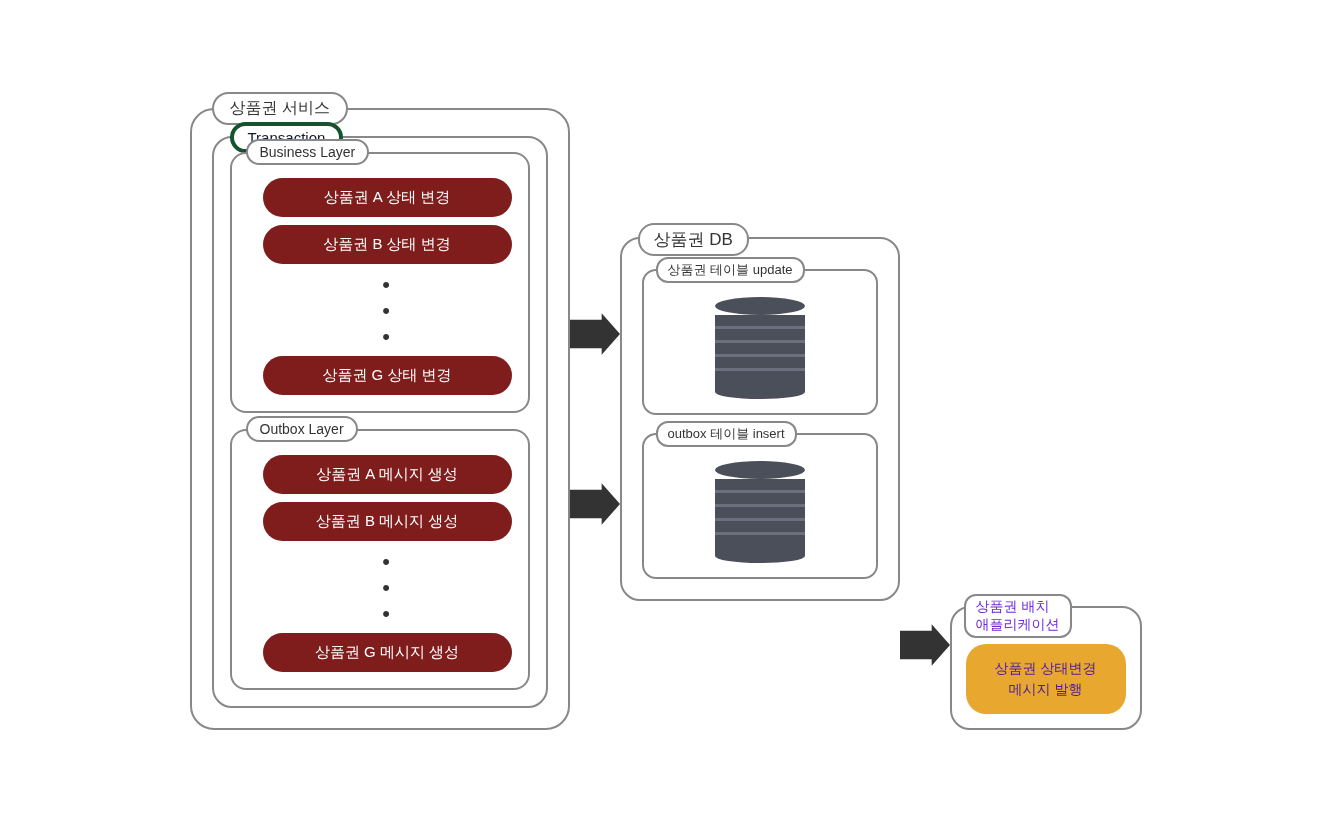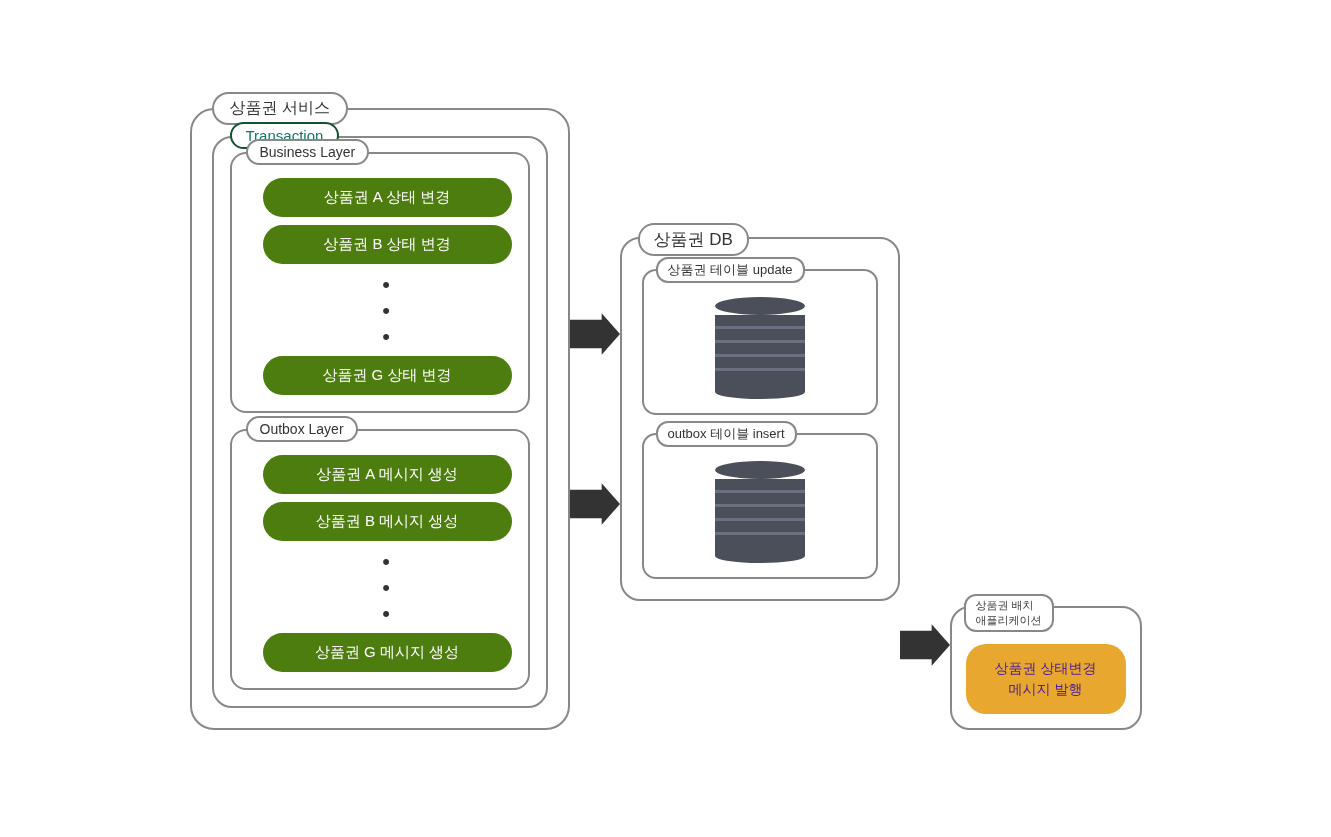--- a/index.html
+++ b/index.html
@@ -49,25 +49,25 @@
       padding: 14px 16px 16px 16px;
       position: relative;
       background: #fff;
       margin-top: 10px;
     }
     .transaction-box .box-label {
       position: absolute;
       top: -16px;
       left: 16px;
       background: #fff;
-      border: 2px solid #14532d;
+      border: 4px solid #14532d;
       border-radius: 16px;
       padding: 3px 14px;
       font-size: 15px;
-      color: #0f766e;
+      color: #0f172a;
       white-space: nowrap;
     }
 
     
     .layer-box {
       border: 2px solid #888;
       border-radius: 16px;
       padding: 14px 16px 16px 31px;
       position: relative;
       background: #fff;
@@ -84,21 +84,21 @@
       border: 2px solid #888;
       border-radius: 14px;
       padding: 3px 12px;
       font-size: 14px;
       color: #333;
       white-space: nowrap;
     }
 
     
     .pill {
-      background: #4d7c0f;
+      background: #7f1d1d;
       border-radius: 30px;
       padding: 10px 24px;
       text-align: center;
       color: #fff;
       font-size: 15px;
       font-weight: 500;
       margin-bottom: 8px;
       white-space: nowrap;
     }
     .pill:last-child {
@@ -321,20 +321,20 @@
   <div style="display:flex;flex-direction:column;justify-content:flex-end;align-self:flex-end;padding-bottom:60px;">
     <div class="arrow-shape">
       <svg viewBox="0 0 60 50" xmlns="http://www.w3.org/2000/svg">
         <polygon points="0,8 38,8 38,0 60,25 38,50 38,42 0,42" fill="#333"></polygon>
       </svg>
     </div>
   </div>
 
   <div style="display:flex;flex-direction:column;align-items:center;align-self:flex-end;">
     <div class="batch-outer">
-      <span class="box-label" style="position:absolute;top:-14px;left:12px;background:#fff;border:2px solid #888;border-radius:12px;padding:2px 10px;font-size:11px;color:#404040;white-space:nowrap;">상품권 배치<br>애플리케이션</span>
+      <span class="box-label" style="position:absolute;top:-14px;left:12px;background:#fff;border:2px solid #888;border-radius:12px;padding:2px 10px;font-size:14px;color:#6d28d9;white-space:nowrap;">상품권 배치<br>애플리케이션</span>
       <div style="margin-top:24px;">
         <div class="batch-pill" style="line-height:1.5;">상품권 상태변경<br>메시지 발행</div>
       </div>
     </div>
   </div>
 
 </div>
 
 </body></html>

